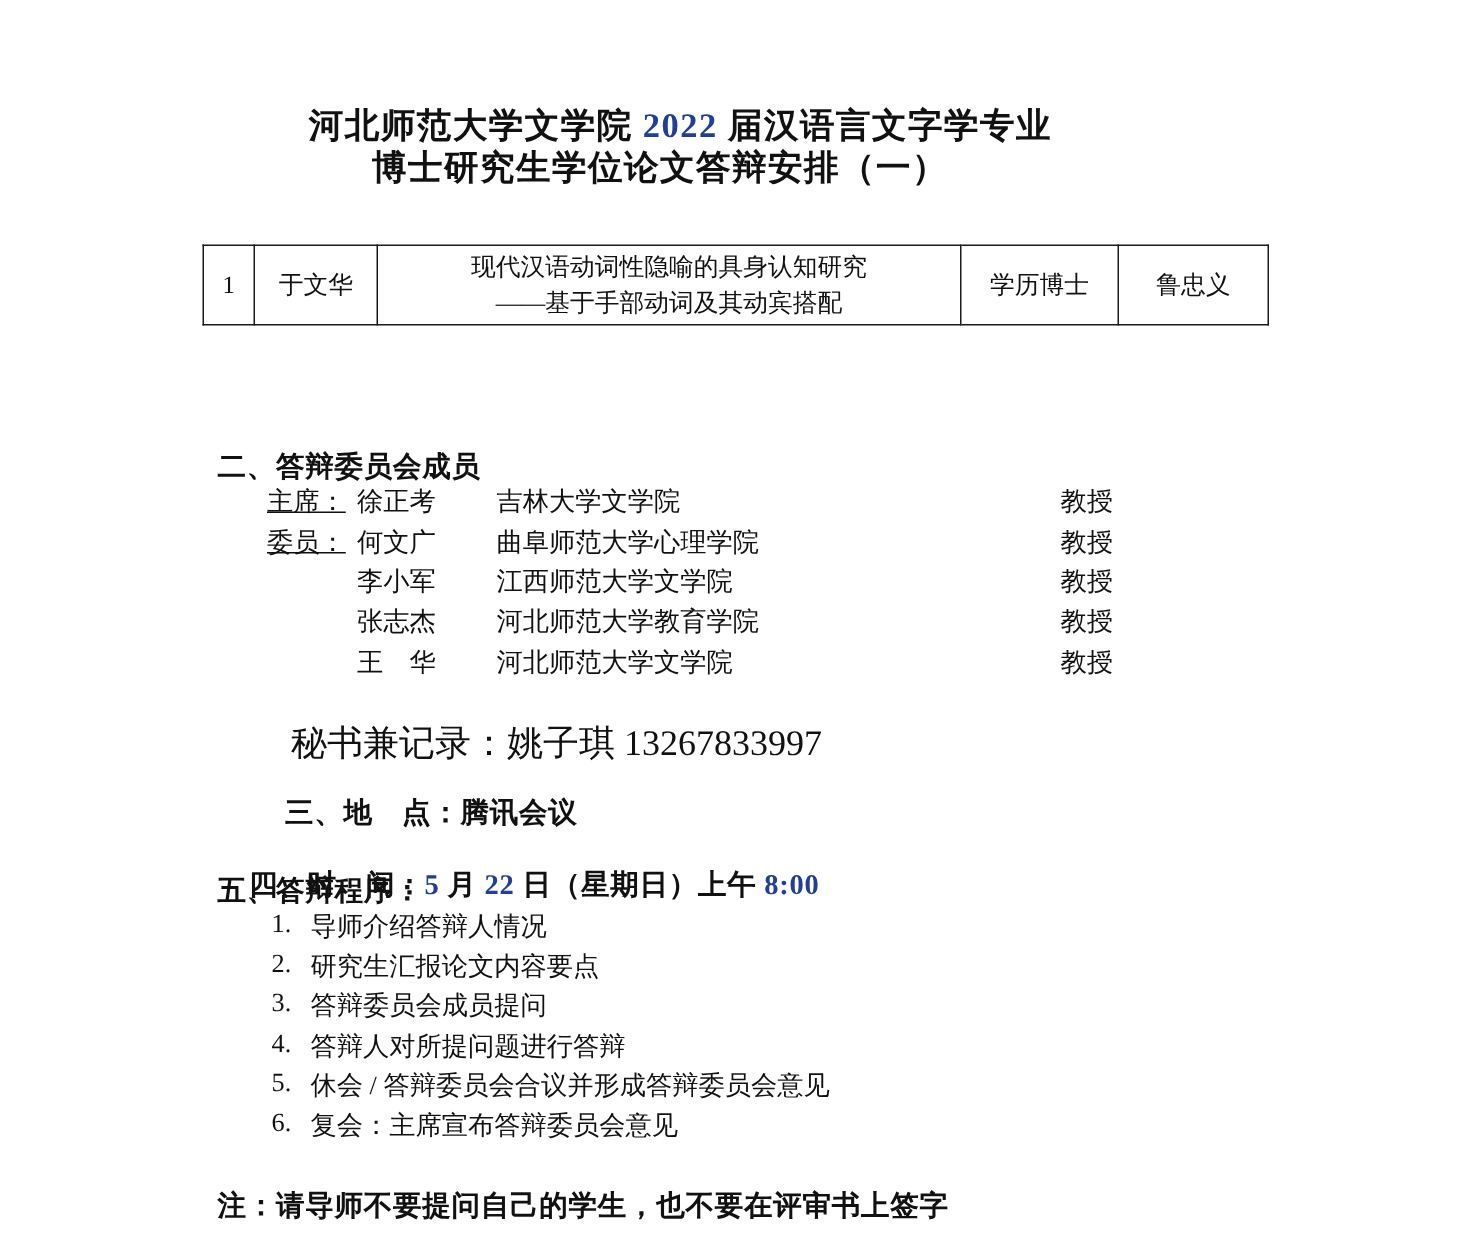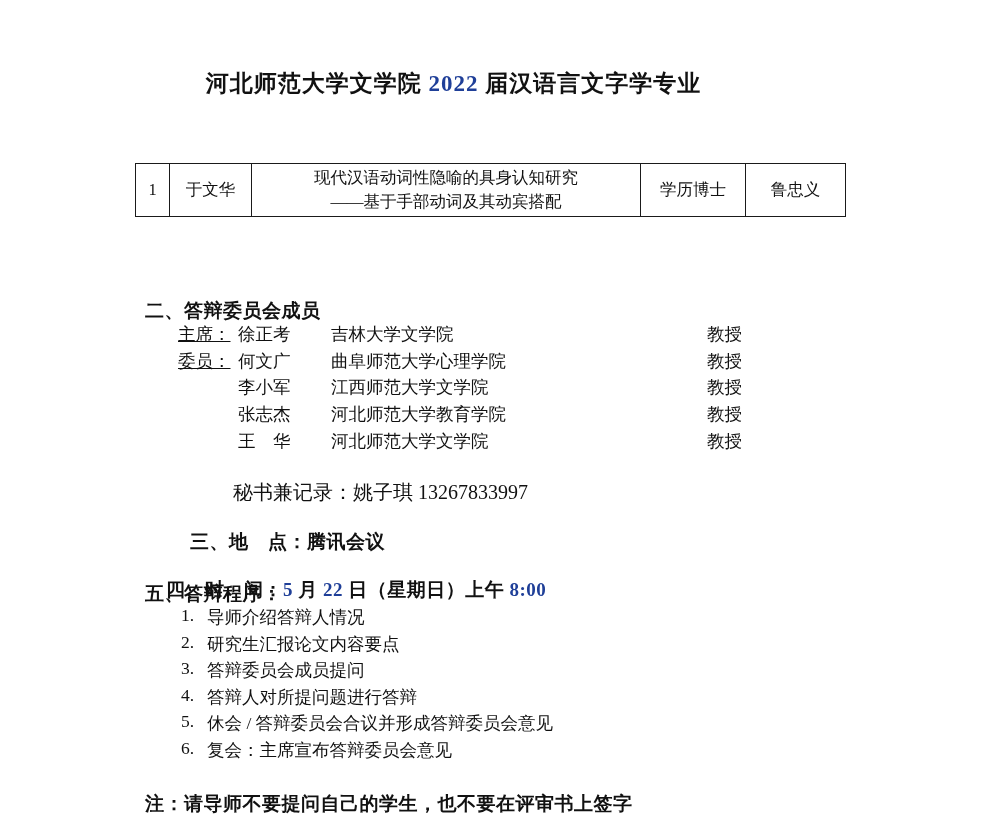--- a/index.html
+++ b/index.html
@@ -59,30 +59,31 @@
   
   .committee-row { position: absolute; font-size: 17.5px; height: 26px; }
   .c-role { position: absolute; left: 178px; width: 60px; text-decoration: underline; }
   .c-name { position: absolute; left: 238px; width: 92px; }
   .c-affil { position: absolute; left: 331px; }
   .c-title { position: absolute; left: 707px; }
   
   .proc-row { position: absolute; font-size: 17.5px; height: 26px; }
   .p-num { position: absolute; left: 181px; width: 22px; }
   .p-text { position: absolute; left: 207px; }
-  .body-text { font-size: 20px; margin-left: 39px; }
+  .body-text { font-size: 24px; }
 </style>
 </head>
 <body>
 
 <div class="page">
 
   <div class="abs title" style="top:42px;">
     <span>河北师范大学文学院 </span><span class="num-blue">2022</span><span> 届汉语言文字学专业</span>
   </div>
+  <div class="abs title" style="top:96px;">博士研究生学位论文答辩安排（一）</div>
 
 
   <table class="defense">
     <colgroup>
       <col class="c-order">
         <col class="c-defender">
         <col class="c-thesis">
         <col class="c-type">
         <col class="c-supervisor">
     </colgroup>

